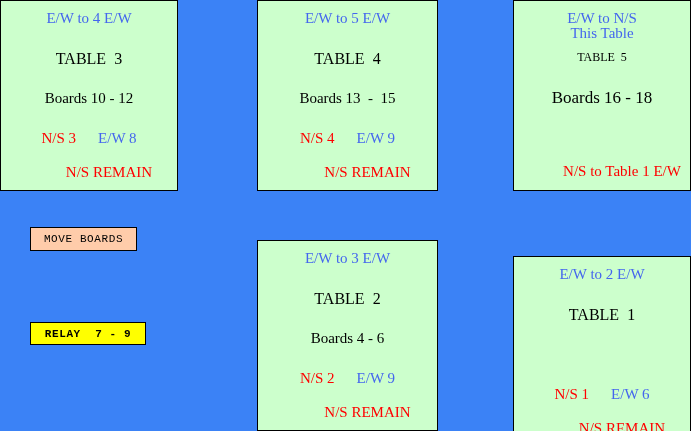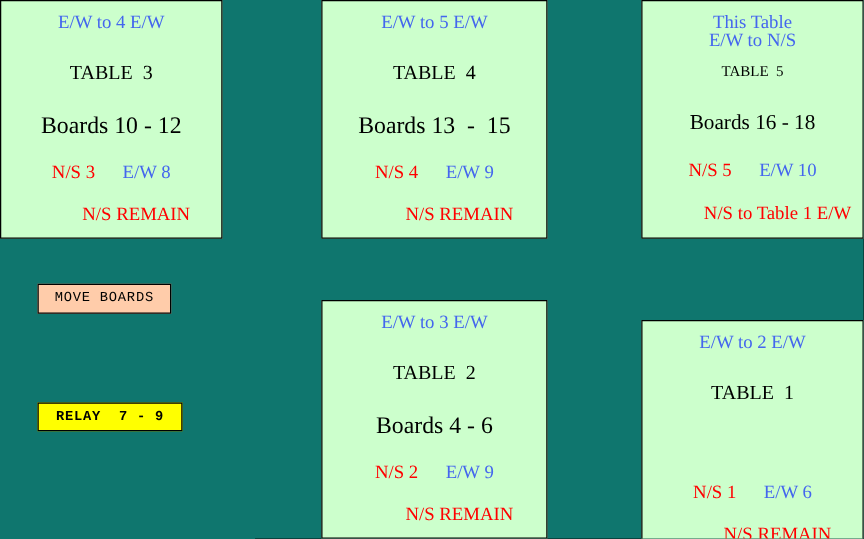--- a/index.html
+++ b/index.html
@@ -4,21 +4,21 @@
 <style>
   html, body {
     margin: 0;
     padding: 0;
     background: #000000;
   }
   #root {
     position: relative;
     width: 691px;
     height: 431px;
-    background: #0f766e;
+    background: #3b82f6;
     overflow: hidden;
     font-family: "Liberation Serif", "DejaVu Serif", serif;
   }
 
   .panel {
     position: absolute;
     background: #ccffcc;
     border: 1px solid #000000;
     box-sizing: border-box;
     text-align: center;
@@ -31,21 +31,21 @@
     line-height: 1.0;
   }
 
   .l-blue  { color: #4466ee; }
   .l-black { color: #000000; }
   .l-red   { color: #ff0000; }
 
   
   .panel .row-head    { position: absolute; left: 0; right: 0; top: 10px;  font-size: 15px; }
   .panel .row-table   { position: absolute; left: 0; right: 0; top: 50px;  font-size: 16px; }
-  .panel .row-boards  { position: absolute; left: 0; right: 0; top: 90px;  font-size: 19px; }
+  .panel .row-boards  { position: absolute; left: 0; right: 0; top: 90px;  font-size: 15px; }
   .panel .row-pairs   { position: absolute; left: 0; right: 0; top: 129px; font-size: 15px; }
   .panel .row-remain  { position: absolute; left: 0; right: 0; top: 164px; font-size: 15px; margin-left: 40px; }
 
   
   .panel.two-line .row-head   { top: 10px;  font-size: 15px; line-height: 19px; }
   .panel.two-line .row-table  { top: 50px;  font-size: 12px; }
   .panel.two-line .row-boards { top: 88px;  font-size: 17px; }
   .panel.two-line .row-pairs  { top: 128px; font-size: 15px; }
   .panel.two-line .row-remain { top: 163px; font-size: 15px; }
 
@@ -107,31 +107,28 @@
     <div class="row-pairs">
       <span class="pair-ns">N/S 4</span><span class="pair-gap"></span><span class="pair-ew">E/W 9</span>
     </div>
     <div class="row-remain">
       <span class="line l-red">N/S REMAIN</span>
     </div>
   </div>
 
   <div class="panel two-line" style="left:513px; top:0px; width:178px; height:191px;">
     <div class="row-head">
+      <span class="line l-blue">E/W to N/S</span>
       <span class="line l-blue">This Table</span>
-      <span class="line l-blue">E/W to N/S</span>
     </div>
     <div class="row-table">
       <span class="line l-black">TABLE  5</span>
     </div>
     <div class="row-boards">
       <span class="line l-black">Boards 16 - 18</span>
-    </div>
-    <div class="row-pairs">
-      <span class="pair-ns">N/S 5</span><span class="pair-gap"></span><span class="pair-ew">E/W 10</span>
     </div>
     <div class="row-remain">
       <span class="line l-red">N/S to Table 1 E/W</span>
     </div>
   </div>
 
   <div class="panel" style="left:257px; top:240px; width:181px; height:191px;">
     <div class="row-head">
       <span class="line l-blue">E/W to 3 E/W</span>
     </div>

